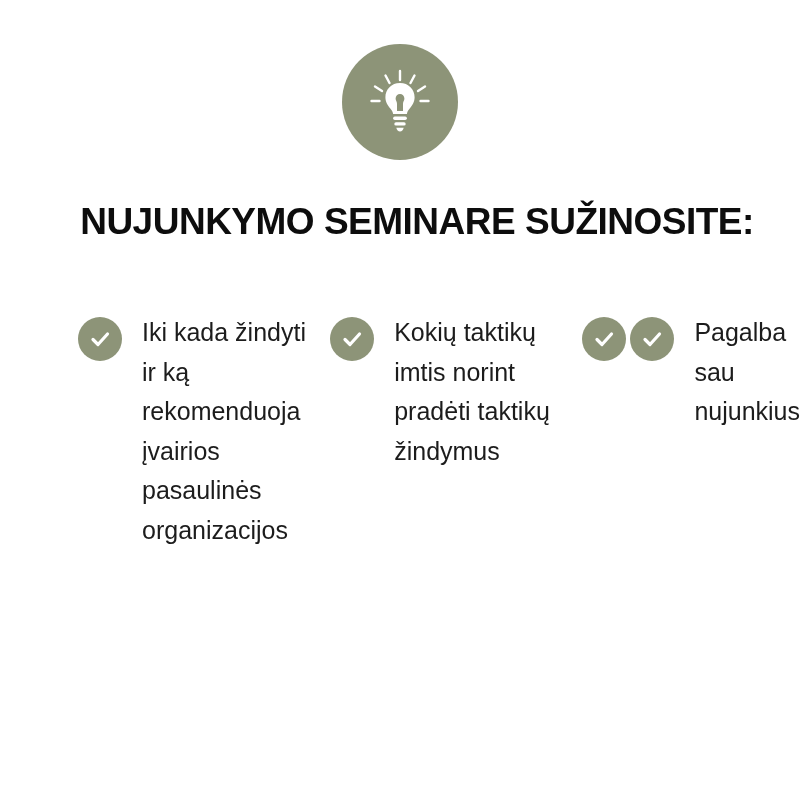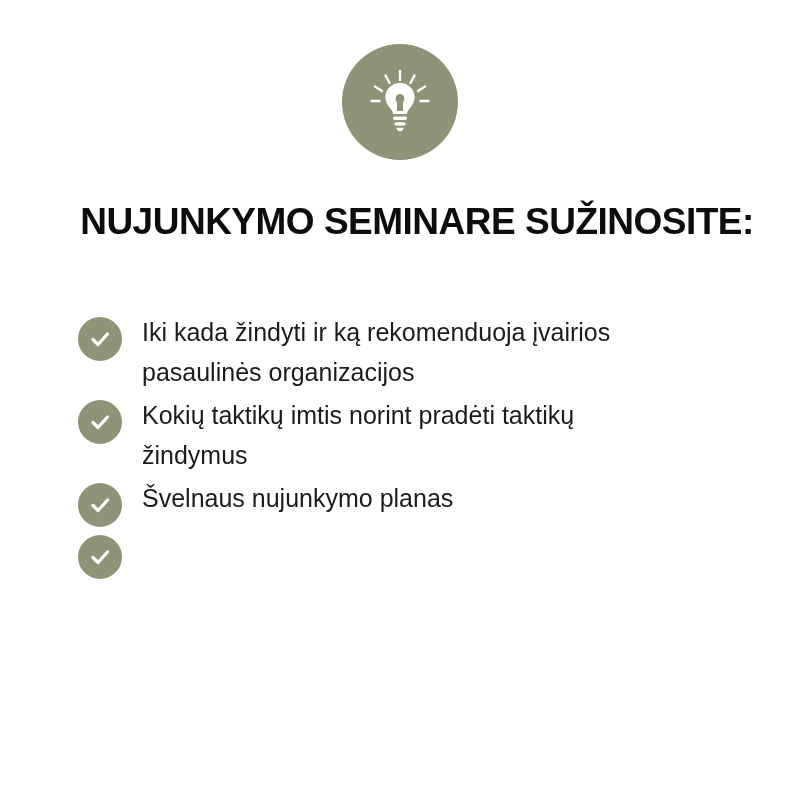--- a/index.html
+++ b/index.html
@@ -53,21 +53,21 @@
     margin-left: 34px;
   }
 
   
   .list {
     margin-top: 46px;
     width: 100%;
     padding-left: 78px;
     box-sizing: border-box;
     display: flex;
-    flex-direction: column;
+    flex-direction: row;
     gap: 4px;
   }
   .list-item {
     display: flex;
     align-items: flex-start;
     gap: 20px;
   }
   .check-circle {
     flex: 0 0 auto;
     width: 44px;
@@ -141,25 +141,25 @@
       </span>
       <span class="item-text">Kokių taktikų imtis norint pradėti taktikų žindymus</span>
     </div>
 
     <div class="list-item">
       <span class="check-circle">
         <svg width="24" height="24" viewBox="0 0 24 24" fill="none" xmlns="http://www.w3.org/2000/svg">
           <path d="M5 12.5L10 17.5L19.5 7" stroke="#ffffff" stroke-width="3.2" stroke-linecap="round" stroke-linejoin="round"></path>
         </svg>
       </span>
-      <span class="item-text">Švelnaus nujunkymo planas</span>
     </div>
 
     <div class="list-item">
       <span class="check-circle">
         <svg width="24" height="24" viewBox="0 0 24 24" fill="none" xmlns="http://www.w3.org/2000/svg">
           <path d="M5 12.5L10 17.5L19.5 7" stroke="#ffffff" stroke-width="3.2" stroke-linecap="round" stroke-linejoin="round"></path>
         </svg>
       </span>
+      <span class="item-text">Pagalba sau nujunkius</span>
     </div>
 
   </div>
 </div>
 
 </body></html>

